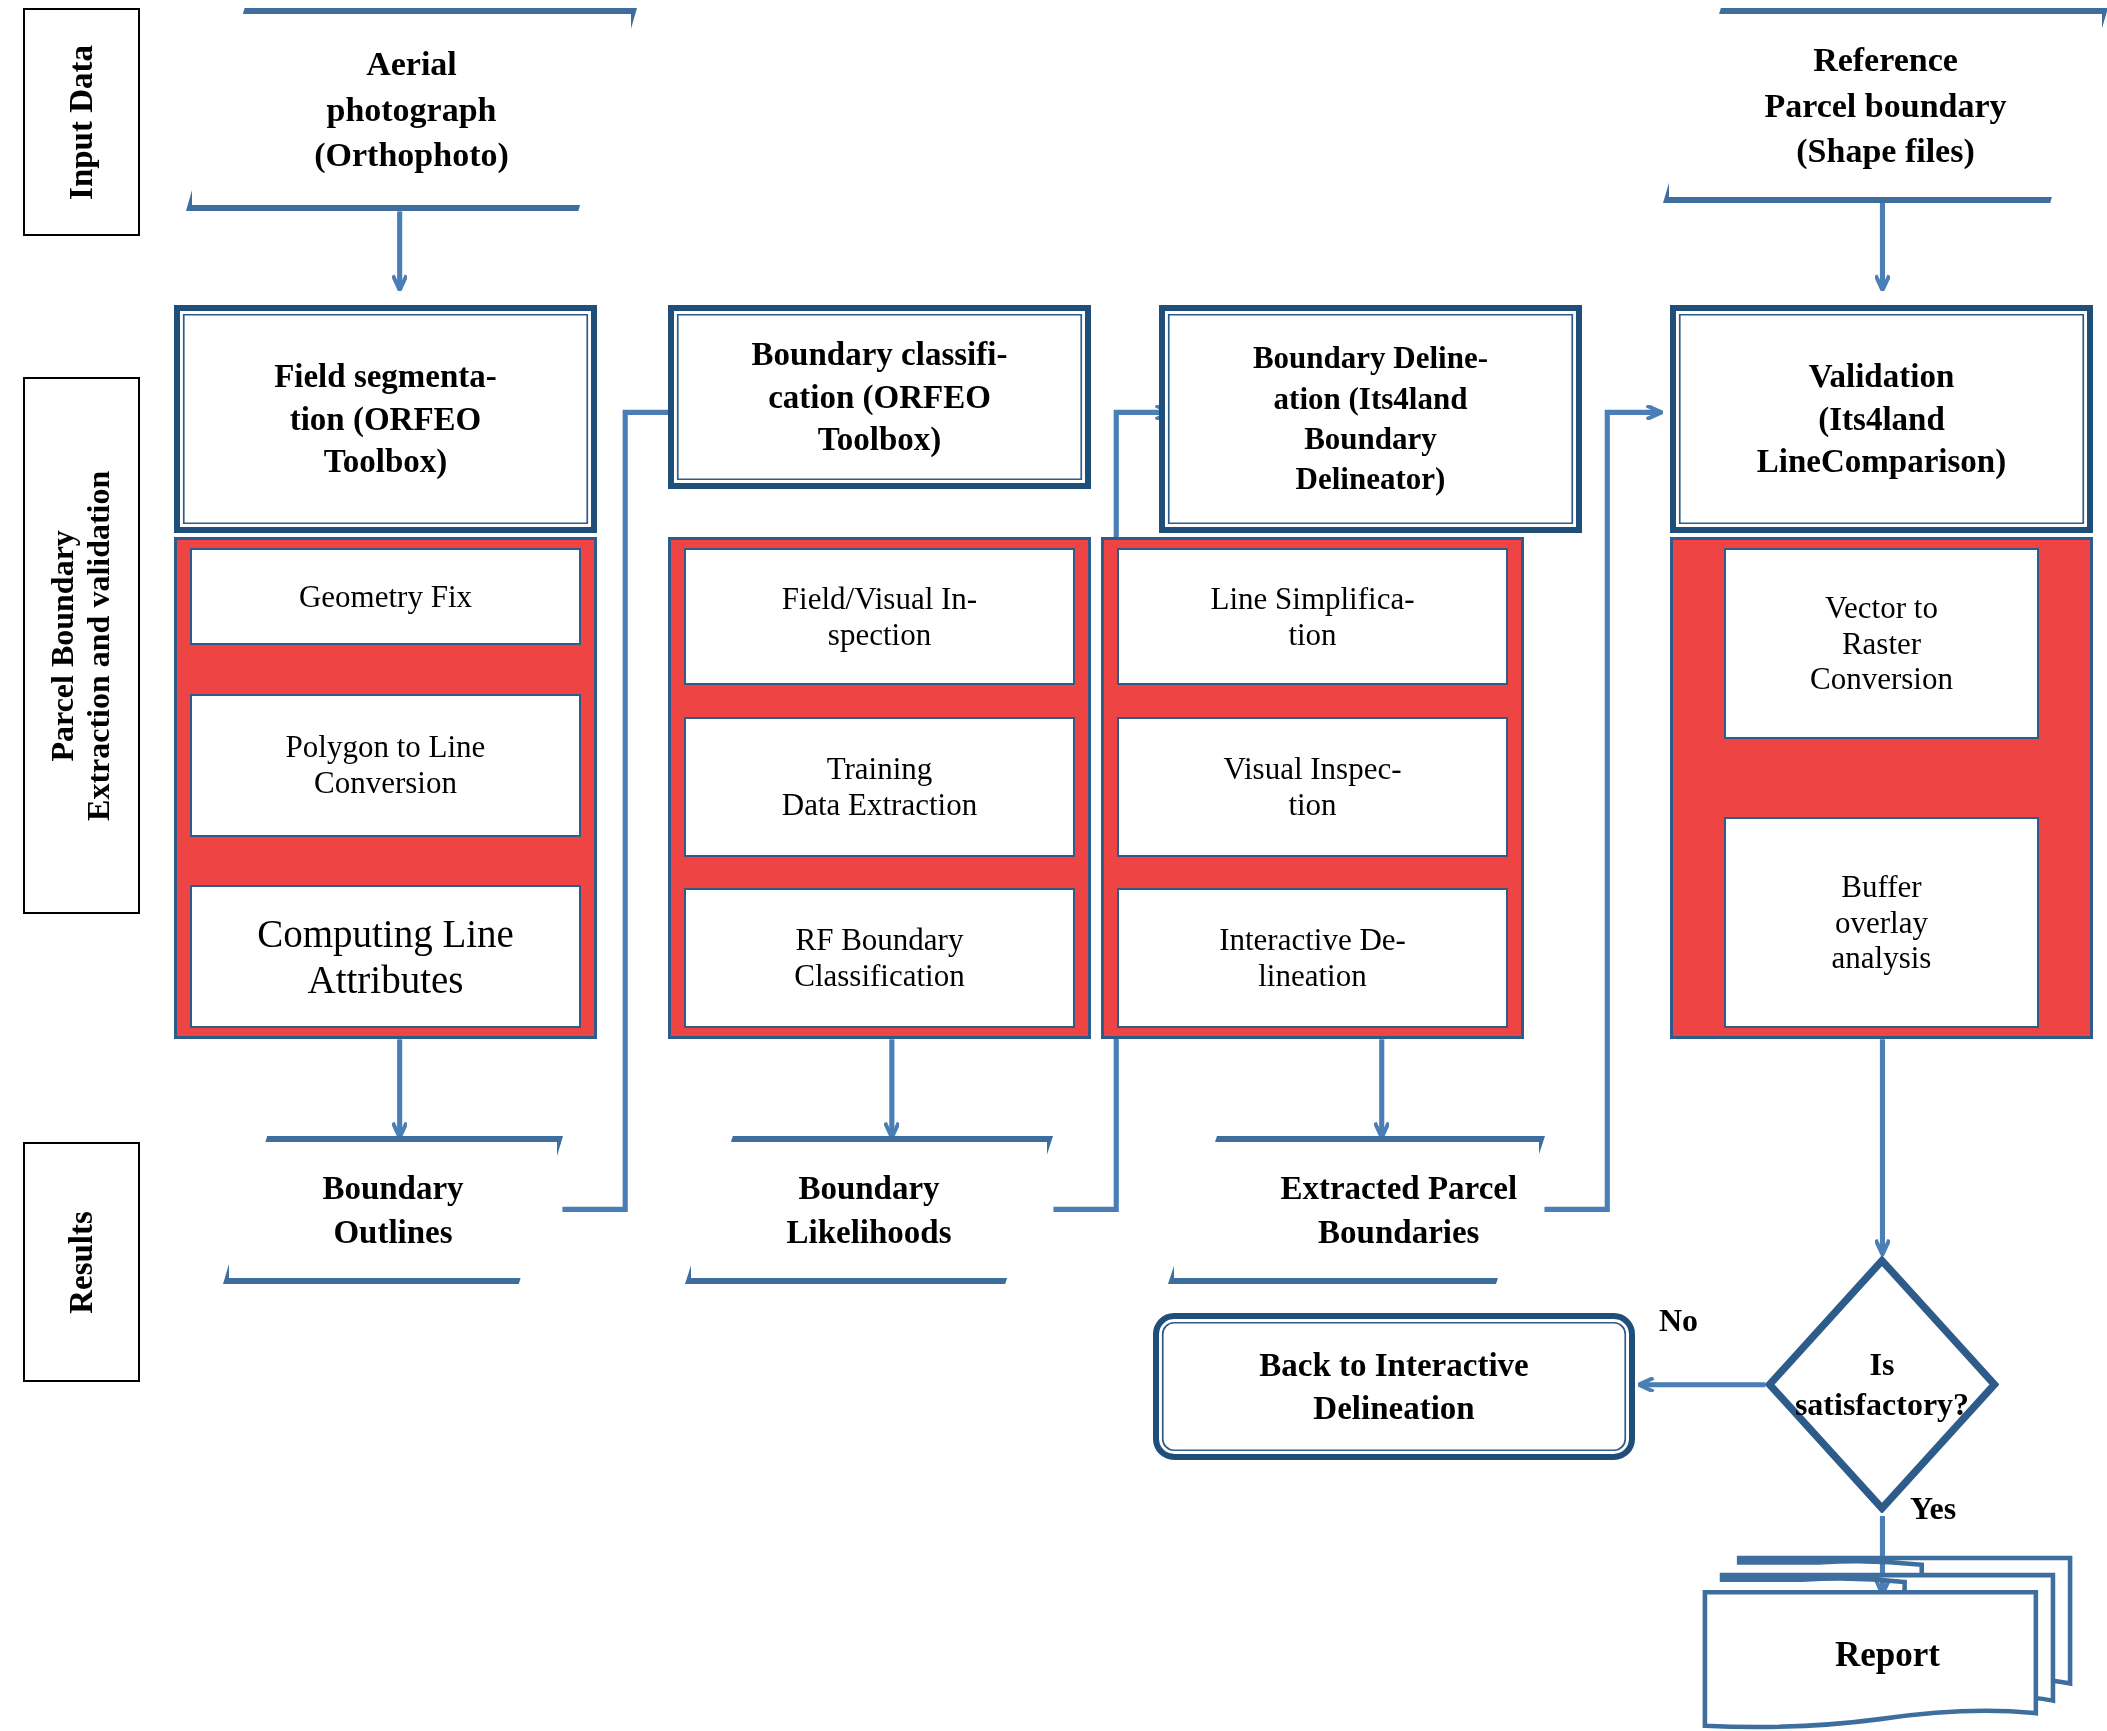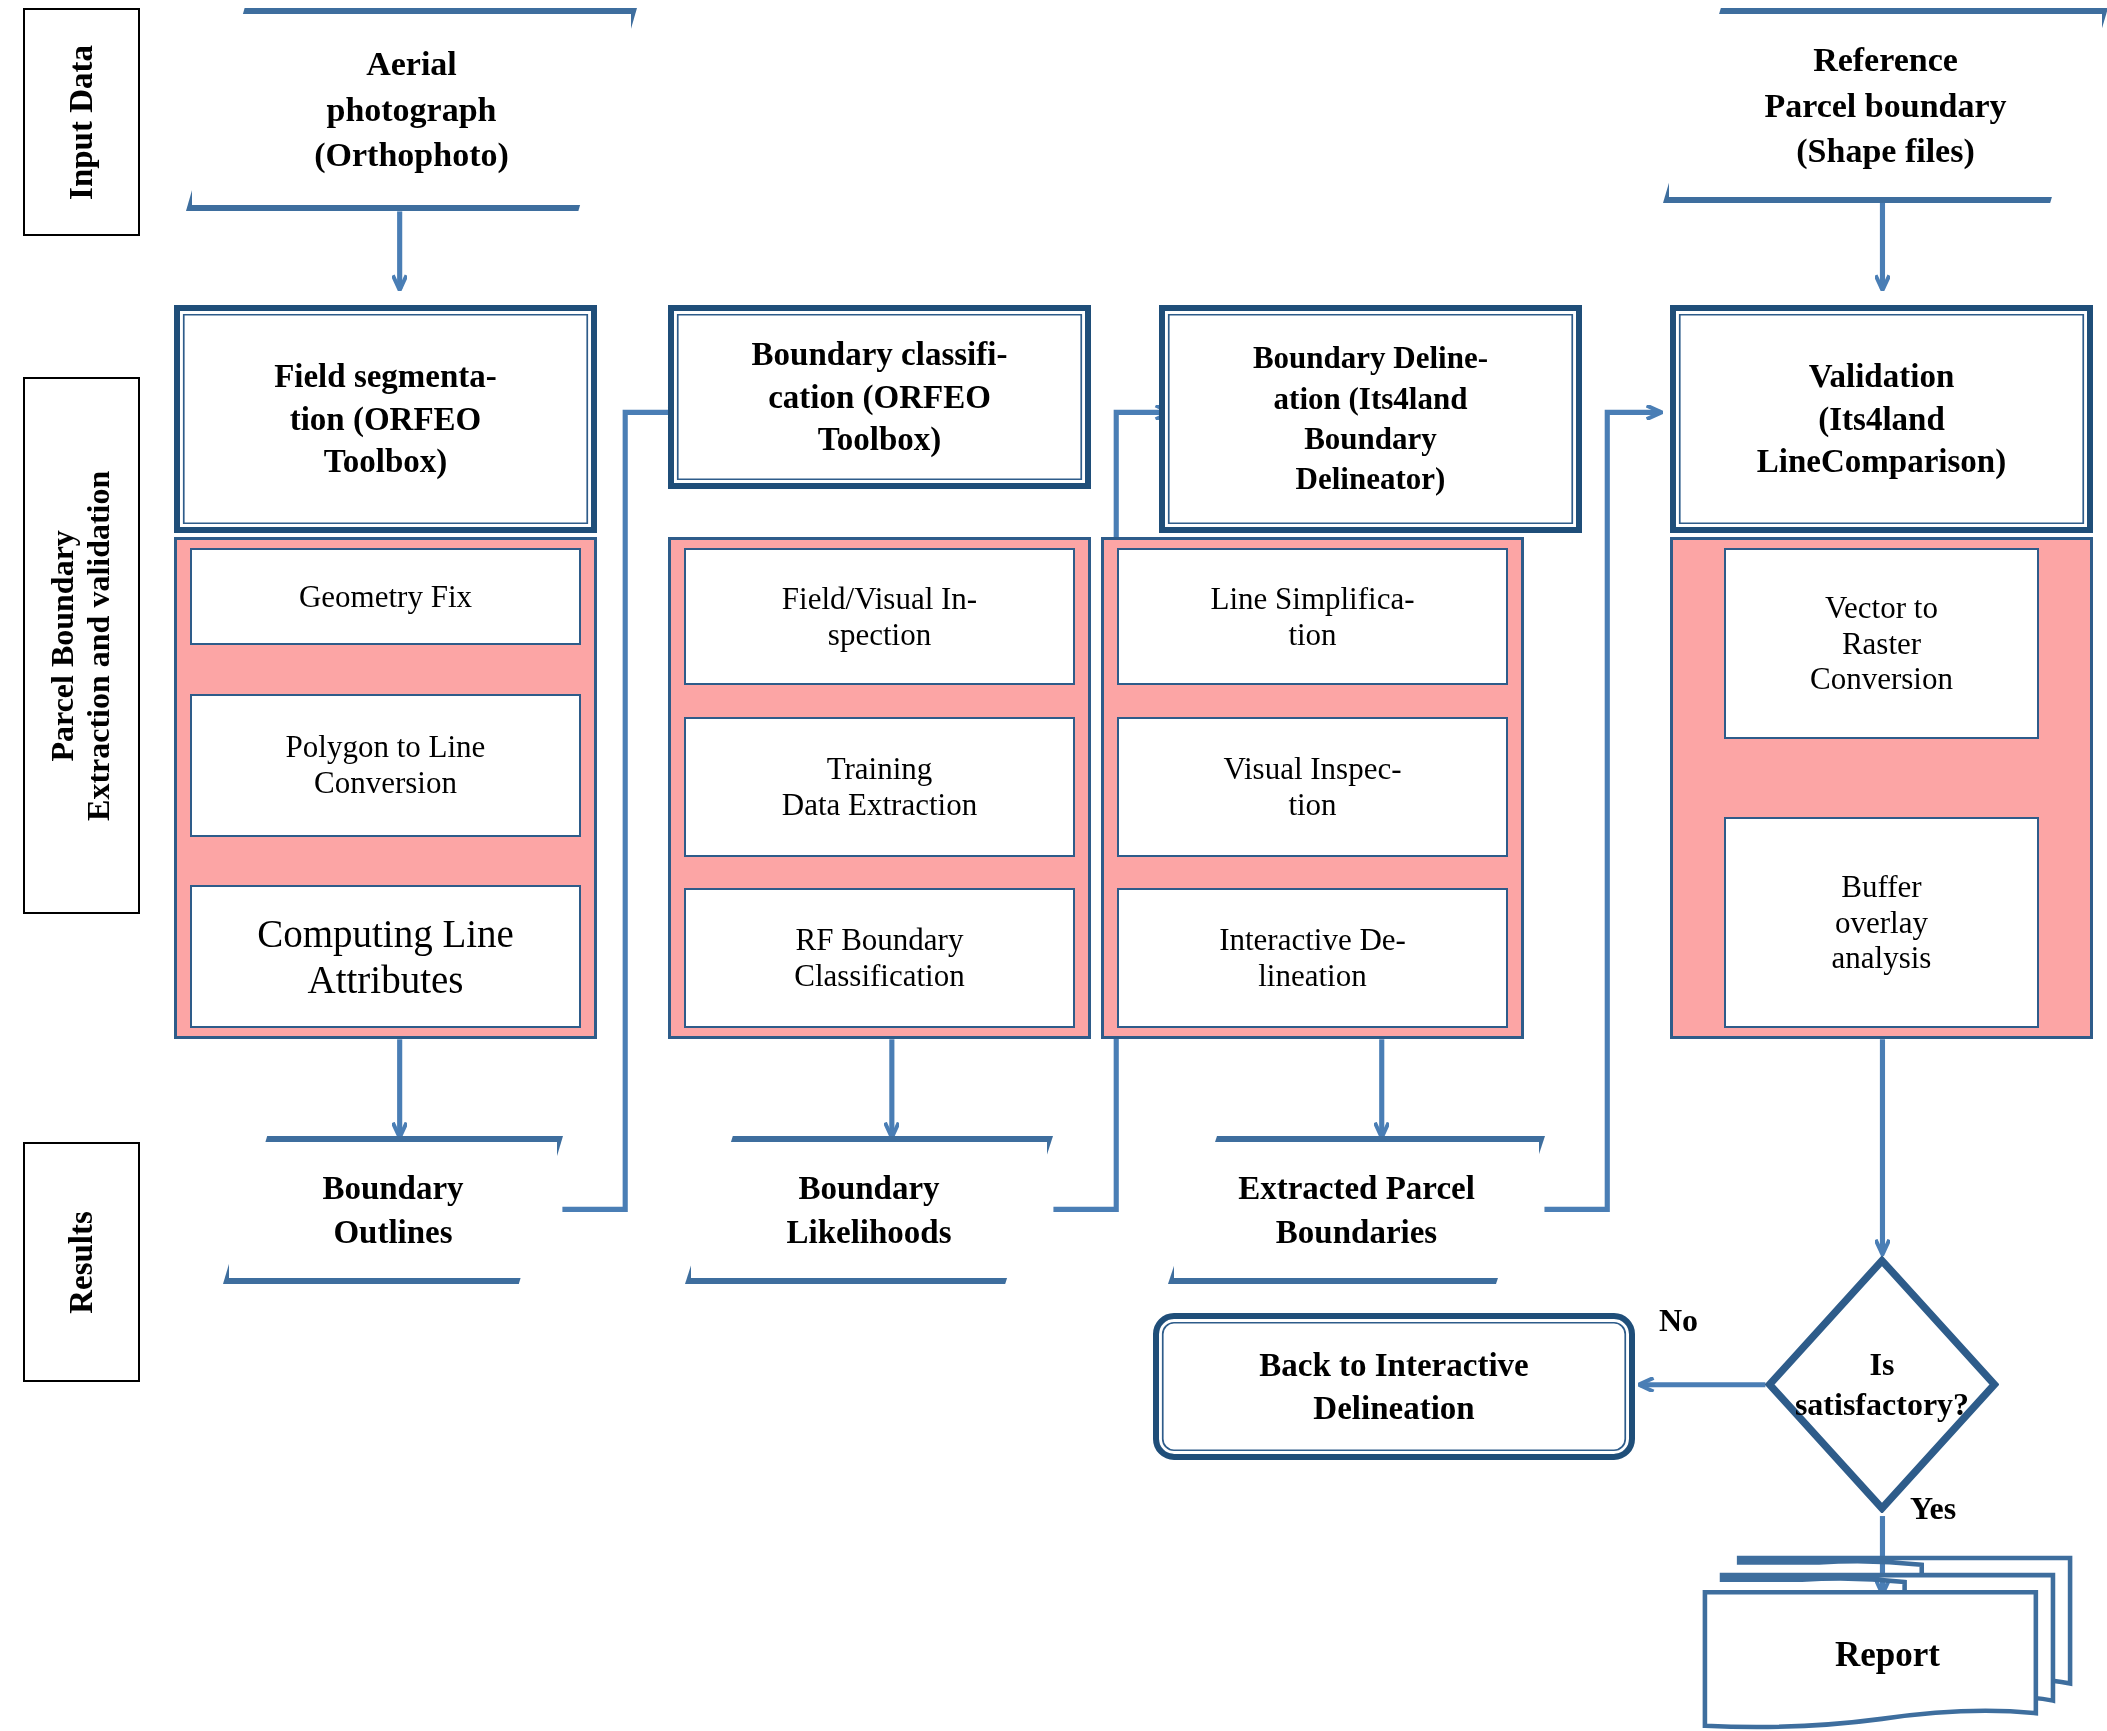--- a/index.html
+++ b/index.html
@@ -25,21 +25,21 @@
     position:absolute;box-sizing:border-box;
     border:6.3px solid #1F4E79;background:#ffffff;
     box-shadow: inset 0 0 0 2.9px #ffffff, inset 0 0 0 4.6px #2E5C8A;
     display:flex;align-items:center;justify-content:center;text-align:center;
     font-weight:bold;color:#000000;line-height:1.30;padding:3.4px 8px;
   }
 
   
   .sub-wrap{
     position:absolute;box-sizing:border-box;
-    border:3.4px solid #2E5C8A;background:#fca5a5;
+    border:3.4px solid #2E5C8A;background:#ef4444;
     display:flex;flex-direction:column;justify-content:space-between;
     padding:8px 13px;
   }
   .sub-item{
     box-sizing:border-box;border:2.9px solid #2E5C8A;background:#ffffff;
     display:flex;align-items:center;justify-content:center;text-align:center;
     color:#000000;line-height:1.16;padding:2.3px 4.6px;
   }
 
   
@@ -210,21 +210,21 @@
 
   <div class="sub-wrap" style="left:1101px;top:537px;width:423px;height:502px;">
     <div class="sub-item" style="height:137px;font-size:31px;white-space:pre-line;">Line Simplifica-
 tion</div>
     <div class="sub-item" style="height:140px;font-size:31px;white-space:pre-line;">Visual Inspec-
 tion</div>
     <div class="sub-item" style="height:140px;font-size:31px;white-space:pre-line;">Interactive De-
 lineation</div>
   </div>
 
-  <div class="para" style="left:1168px;top:1136px;width:377px;height:148px;font-size:33px;">
+  <div class="para" style="left:1168px;top:1136px;width:377px;height:148px;font-size:33px;justify-content:flex-end;">
     <span class="ptxt">
       <span>Extracted Parcel</span><br>
       <span>Boundaries</span>
     </span>
   </div>
 
   <div class="phase-head" style="left:1670px;top:305px;width:423px;height:228px;font-size:33px;">
     <span>
       <span>Validation</span><br>
       <span>(Its4land</span><br>

